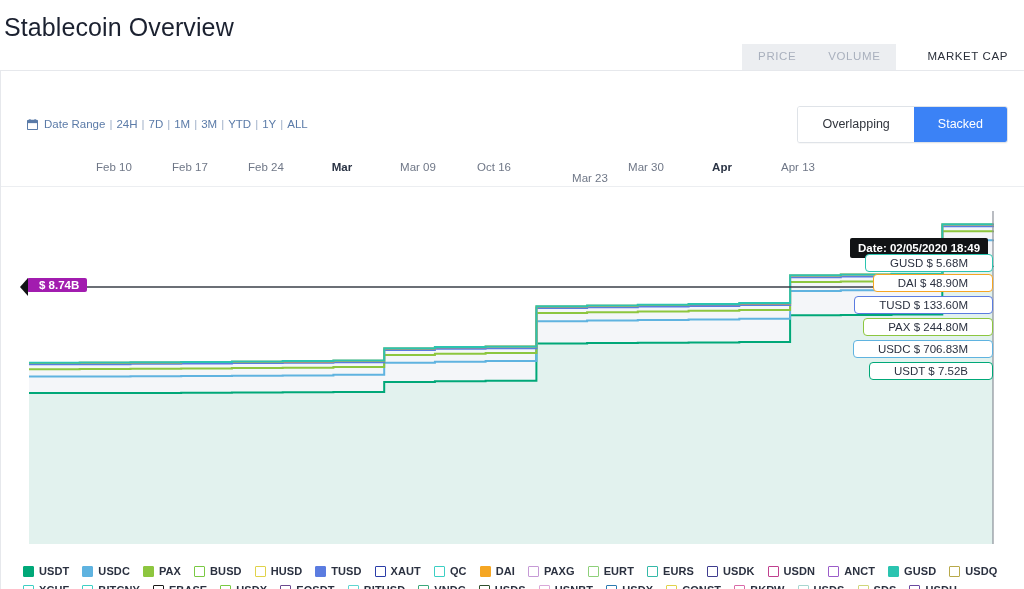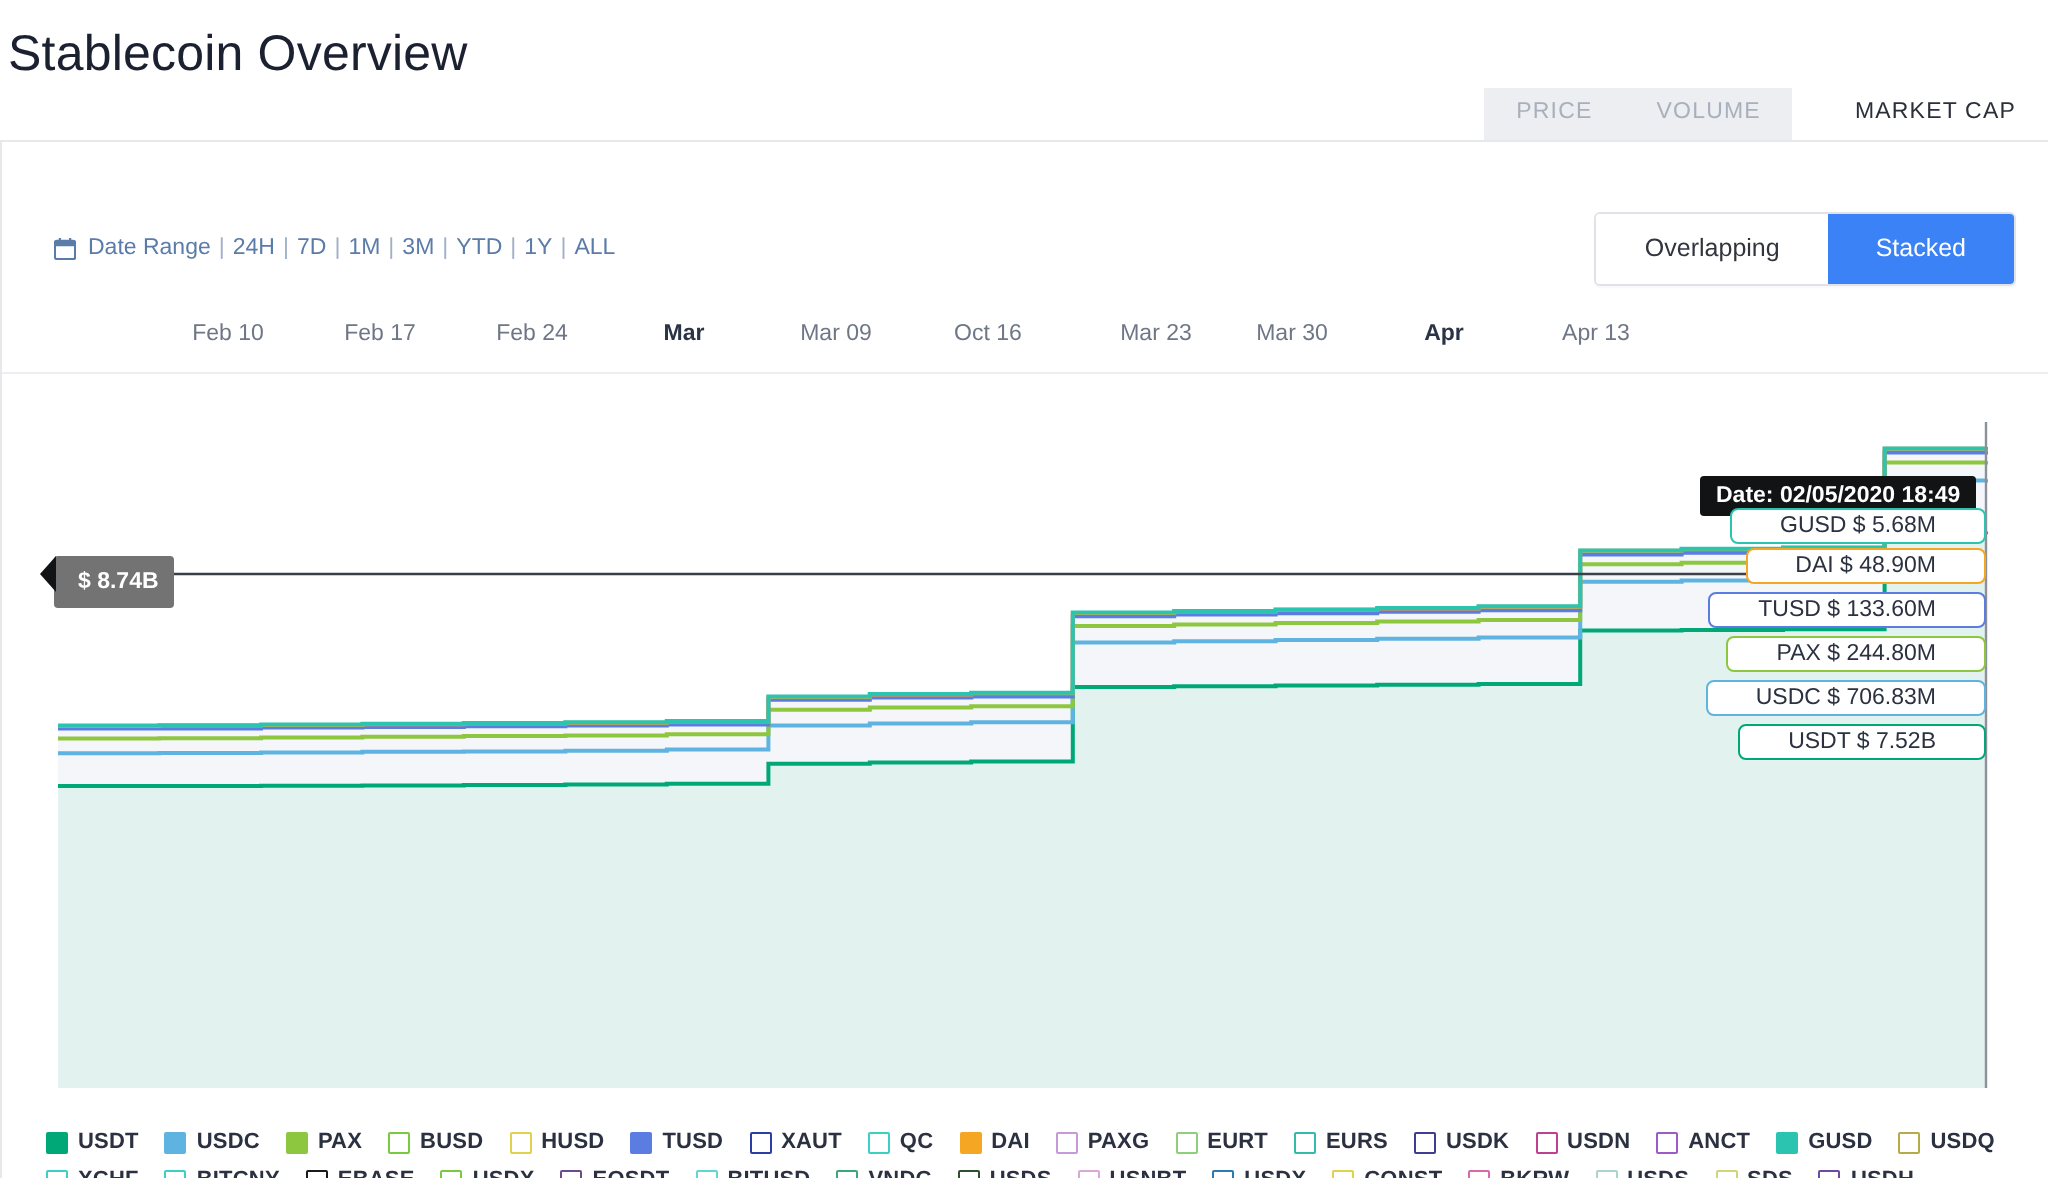--- a/index.html
+++ b/index.html
@@ -86,22 +86,22 @@
     position: absolute; left: 32px;
     font-size: 11.5px; color: #8e95a3;
     white-space: nowrap;
   }
 
   svg#plot { position:absolute; left:0; top:0; width:1024px; height:415px; }
 
   
   #valmark {
     position: absolute; left: 26px; top: 127px;
-    height: 26px; display: flex; align-items: center;
-    background: #737373; color: #fff;
+    height: 14px; display: flex; align-items: center;
+    background: #a21caf; color: #fff;
     font-size: 11.5px; font-weight: bold;
     padding: 0 8px 0 12px; border-radius: 2px;
     white-space: nowrap;
   }
   #valmark:before {
     content:""; position:absolute; left:-7px; top:0;
     border-top: 9px solid transparent; border-bottom: 9px solid transparent;
     border-right: 8px solid #111315;
   }
 
@@ -177,21 +177,21 @@
 
     <div id="chart">
 
       <div id="xaxis">
           <div class="xtick" style="left: 113px;">Feb 10</div>
           <div class="xtick" style="left: 189px;">Feb 17</div>
           <div class="xtick" style="left: 265px;">Feb 24</div>
           <div class="xtick bold" style="left: 341px;">Mar</div>
           <div class="xtick" style="left: 417px;">Mar 09</div>
           <div class="xtick" style="left: 493px;">Oct 16</div>
-          <div class="xtick" style="left: 577px;">Mar 23</div>
+          <div class="xtick" style="left: 589px; margin-top: 11px;">Mar 23</div>
           <div class="xtick" style="left: 645px;">Mar 30</div>
           <div class="xtick bold" style="left: 721px;">Apr</div>
           <div class="xtick" style="left: 797px;">Apr 13</div>
         </div>
       <div id="yticks">
           <div class="ytick" style="top: 321px;">$ 2.00B</div>
           <div class="ytick" style="top: 263px;">$ 4.00B</div>
           <div class="ytick" style="top: 205px;">$ 6.00B</div>
           <div class="ytick" style="top: 143px;">$ 8.00B</div>
         </div>

